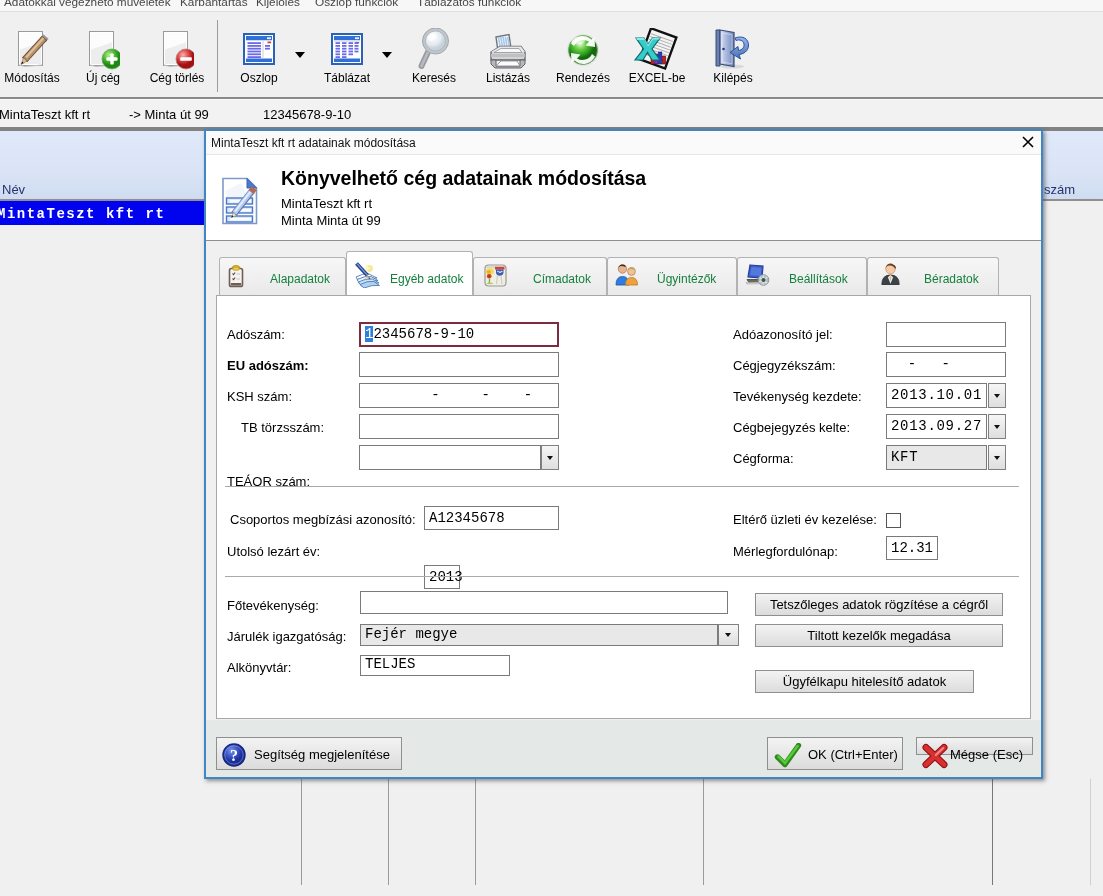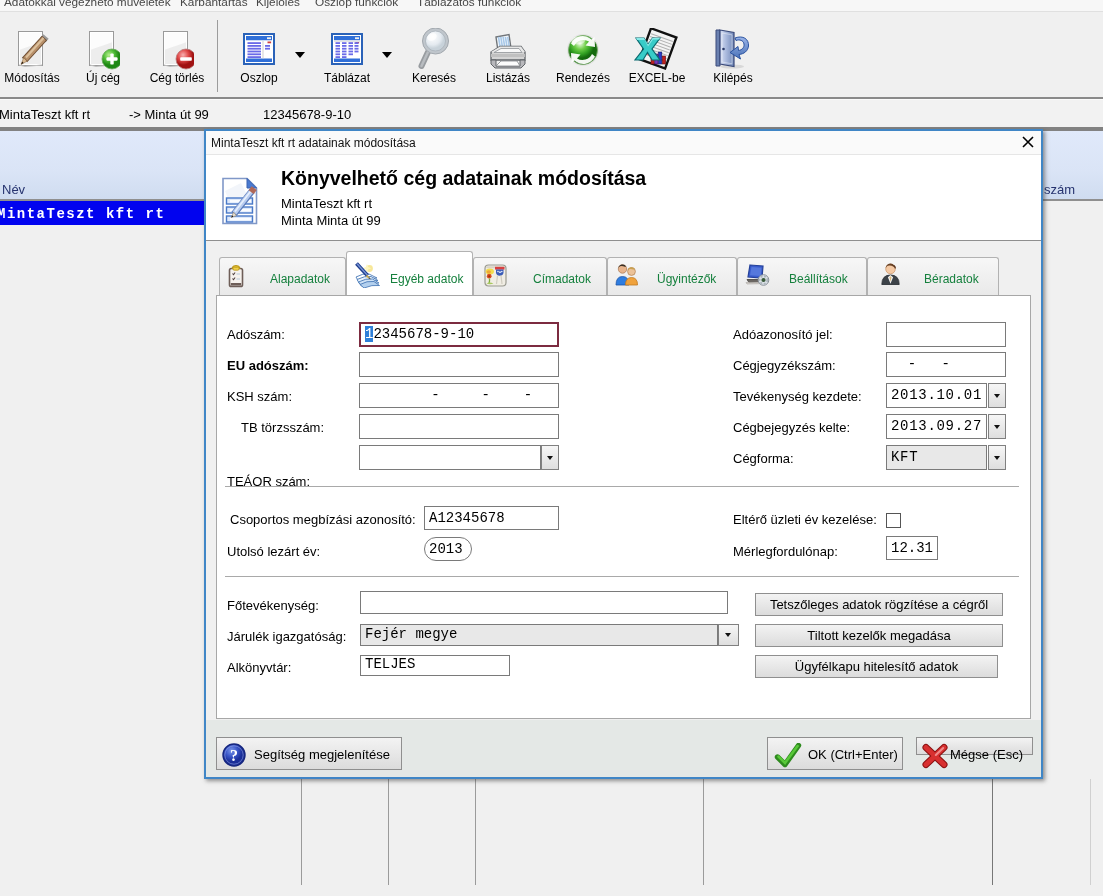--- a/index.html
+++ b/index.html
@@ -409,38 +409,38 @@
 <div class="input" style="left:886px;top:414px;width:101px;height:25px;letter-spacing:0.7px;">2013.09.27</div>
 <div class="ddbtn" style="left:988px;top:414px;width:18px;height:25px;"></div>
 <div class="lbl" style="left:733px;top:451px;">Cégforma:</div>
 <div class="input" style="left:886px;top:445px;width:101px;height:25px;background:#e8e8e8;letter-spacing:0.7px;">KFT</div>
 <div class="ddbtn" style="left:988px;top:445px;width:18px;height:25px;"></div>
 
 <div class="sep" style="left:225px;top:486px;width:794px;"></div>
 <div class="lbl" style="left:217px;top:512px;margin-left:13px;">Csoportos megbízási azonosító:</div>
 <div class="input" style="left:424px;top:506px;width:135px;height:24px;">A12345678</div>
 <div class="lbl" style="left:227px;top:544px;text-align:center;">Utolsó lezárt év:</div>
-<div class="input" style="left:424px;top:537px;width:48px;height:24px;border-radius:12px;">2013</div>
+<div class="input" style="left:424px;top:565px;width:36px;height:24px;">2013</div>
 <div class="lbl" style="left:733px;top:512px;">Eltérő üzleti év kezelése:</div>
 <div class="a" style="left:886px;top:513px;width:13px;height:13px;background:#fff;border:1px solid #555;"></div>
 <div class="lbl" style="left:733px;top:544px;">Mérlegfordulónap:</div>
 <div class="input" style="left:886px;top:536px;width:52px;height:24px;">12.31</div>
 <div class="sep" style="left:225px;top:576px;width:794px;"></div>
 
 <div class="lbl" style="left:227px;top:598px;">Főtevékenység:</div>
 <div class="input" style="left:360px;top:591px;width:368px;height:23px;line-height:19px;"></div>
 <div class="lbl" style="left:227px;top:629px;">Járulék igazgatóság:</div>
 <div class="input" style="left:360px;top:624px;width:358px;height:22px;line-height:18px;background:#e8e8e8;">Fejér megye</div>
 <div class="ddbtn" style="left:718px;top:624px;width:21px;height:22px;"></div>
 <div class="lbl" style="left:227px;top:660px;">Alkönyvtár:</div>
 <div class="input" style="left:360px;top:655px;width:150px;height:21px;line-height:17px;">TELJES</div>
 
 <div class="btn3" style="left:755px;top:593px;width:248px;height:23px;line-height:21px;">Tetszőleges adatok rögzítése a cégről</div>
 <div class="btn3" style="left:755px;top:624px;width:248px;height:23px;line-height:21px;">Tiltott kezelők megadása</div>
-<div class="btn3" style="left:755px;top:655px;width:243px;height:23px;line-height:21px;">Ügyfélkapu hitelesítő adatok</div>
+<div class="btn3" style="left:755px;top:670px;width:219px;height:23px;line-height:21px;">Ügyfélkapu hitelesítő adatok</div>
 
 <div class="a" style="left:206px;top:720px;width:835px;height:57px;background:#e4e8e6;"></div>
 <div class="btn3" style="left:216px;top:737px;width:186px;height:33px;">
   <span class="a" id="ic-help" style="left:5px;top:5px;"><svg width="24" height="24" viewBox="0 0 24 24">
         <defs>
           <radialGradient id="hg" cx="38%" cy="30%">
             <stop offset="0%" stop-color="#7a96e8"></stop>
             <stop offset="55%" stop-color="#3a56c8"></stop>
             <stop offset="100%" stop-color="#1a2e98"></stop>
           </radialGradient>

